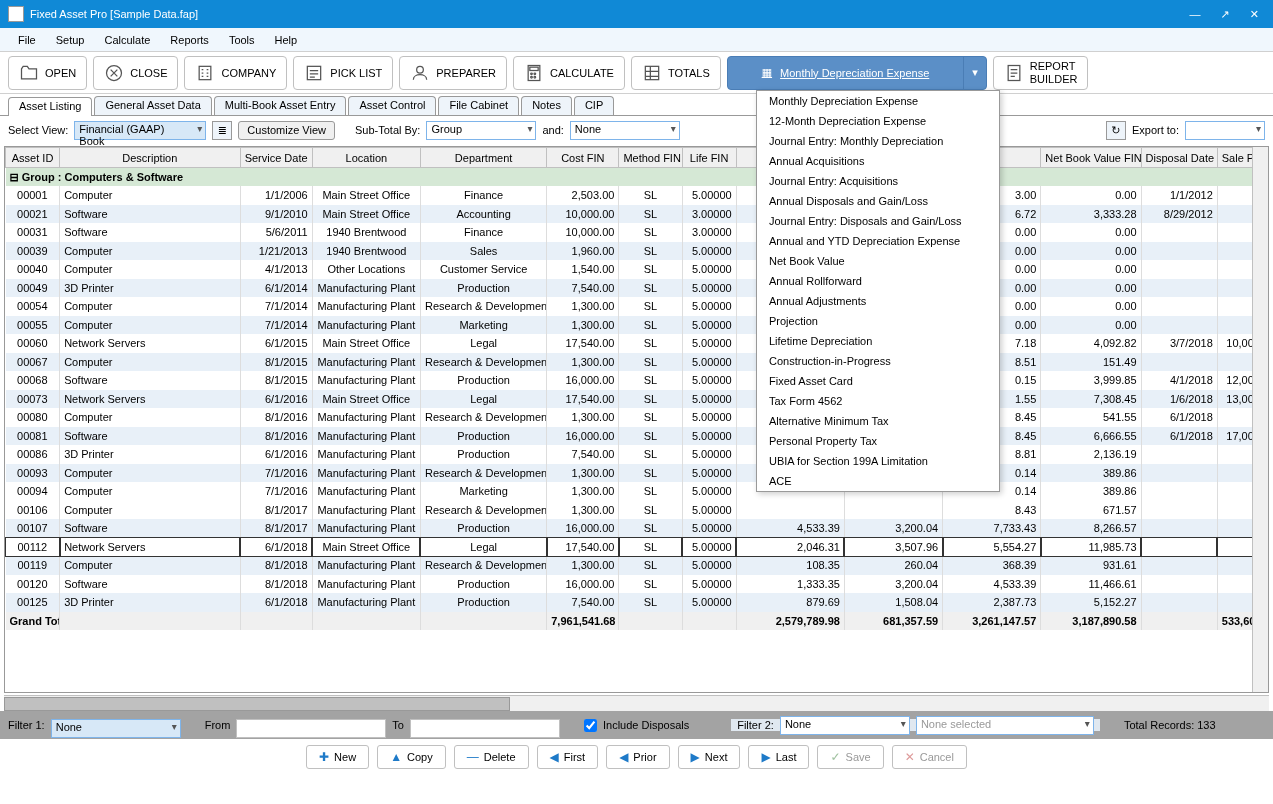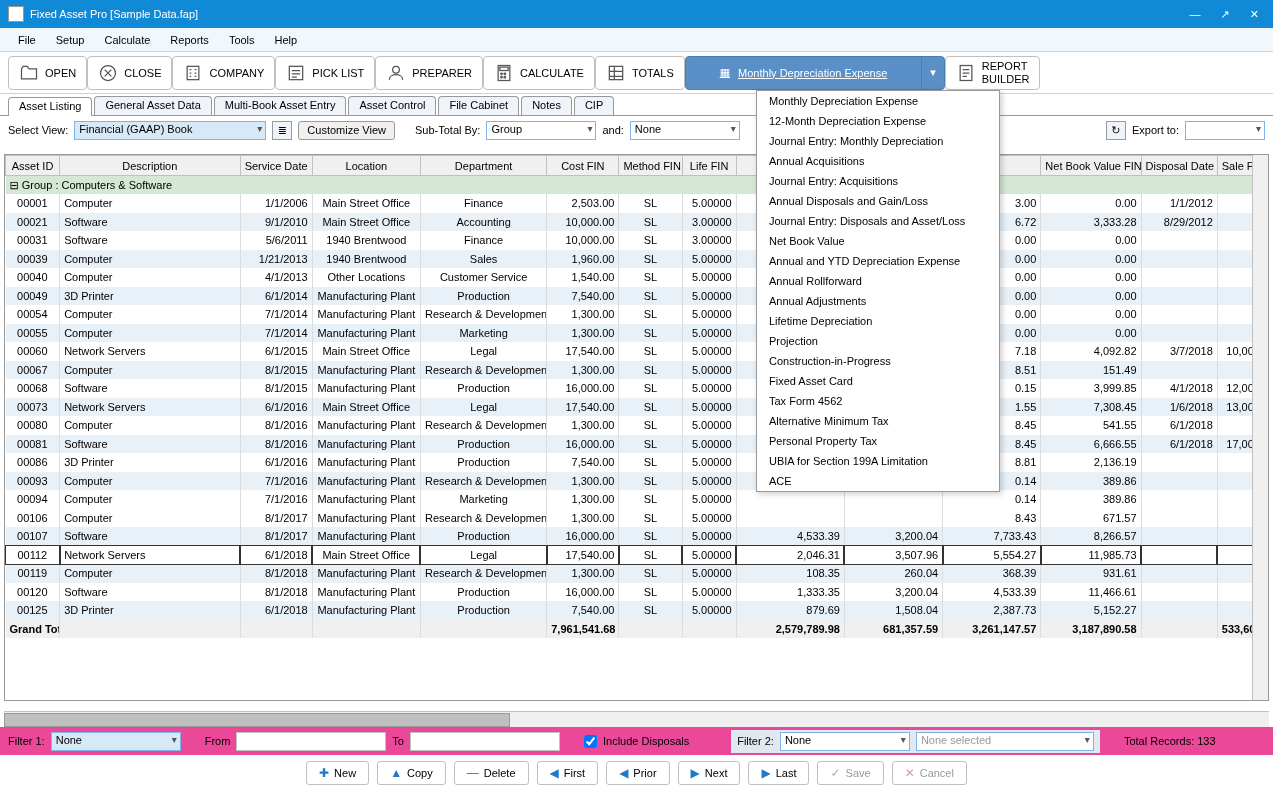--- a/index.html
+++ b/index.html
@@ -4,52 +4,52 @@
 <style>
 *{box-sizing:border-box;margin:0;padding:0;font-family:Tahoma,Arial,sans-serif;font-size:11px}
 body{background:#fff;width:1273px;height:804px;overflow:hidden;position:relative}
 .titlebar{background:#1089d6;color:#fff;height:28px;display:flex;align-items:center;padding:0 8px;justify-content:space-between}
 .titlebar-left{display:flex;align-items:center;gap:6px}
 .app-icon{width:16px;height:16px;background:#fff;border:1px solid #999;display:inline-block}
 .titlebar-right{display:flex;gap:8px;font-size:16px}
 .titlebar-btn{cursor:pointer;padding:2px 6px}
 .menubar{background:#f0f7fd;height:24px;display:flex;align-items:center;padding:0 8px;gap:0;border-bottom:1px solid #d0d0d0}
 .menu-item{padding:4px 10px;cursor:pointer}
-.toolbar{background:#fff;height:42px;display:flex;align-items:center;padding:4px 8px;border-bottom:1px solid #d0d0d0}
+.toolbar{background:#fff;height:42px;display:flex;align-items:center;padding:4px 8px;gap:6px;border-bottom:1px solid #d0d0d0}
 .tool-btn{border:1px solid #c0c0c0;border-radius:4px;padding:4px 10px;display:flex;align-items:center;gap:6px;cursor:pointer;background:#fff;height:34px}
 .tool-icon{width:20px;height:20px;display:flex;align-items:center;justify-content:center}
 .tool-icon svg{width:20px;height:20px;stroke:#555;fill:none;stroke-width:1.5}
 .dropdown-btn{background:#5b8fc7;color:#fff;border:1px solid #4a7db5;border-radius:4px;height:34px;display:flex;align-items:center;position:relative;min-width:260px}
 .dropdown-btn-main{flex:1;display:flex;align-items:center;justify-content:center;gap:8px;padding:0 12px}
 .dropdown-btn-main span{text-decoration:underline}
 .dropdown-btn-caret{border-left:1px solid #4a7db5;padding:0 8px;height:100%;display:flex;align-items:center}
 .report-btn{border:1px solid #c0c0c0;border-radius:4px;padding:4px 10px;display:flex;align-items:center;gap:6px;height:34px;line-height:1.1}
 .tabbar{display:flex;padding:2px 8px 0;gap:0;border-bottom:1px solid #999;height:22px;background:#fff}
 .tab{border:1px solid #999;border-bottom:none;border-radius:4px 4px 0 0;padding:2px 10px;background:#eef4fa;cursor:pointer;margin-right:2px;font-size:11px}
 .tab.active{background:#fff;position:relative;top:1px}
 .viewbar{display:flex;align-items:center;padding:4px 8px;gap:6px;height:28px}
 .viewbar label{white-space:nowrap}
 .combo{border:1px solid #7eb4ea;background:#fff;padding:1px 18px 1px 4px;height:19px;position:relative;min-width:80px}
 .combo::after{content:"▾";position:absolute;right:3px;top:1px;color:#555;font-size:10px}
 .combo.blue{background:#d7e8f7}
 .btn-small{border:1px solid #999;border-radius:3px;padding:1px 8px;background:#f0f0f0;cursor:pointer;height:19px}
 .icon-btn{border:1px solid #999;width:20px;height:19px;background:#eef4fa;cursor:pointer;display:flex;align-items:center;justify-content:center}
-.grid-wrap{border:1px solid #999;margin:10px 4px;height:547px;overflow:hidden;position:relative}
+.grid-wrap{border:1px solid #999;margin:2px 4px;height:547px;overflow:hidden;position:relative}
 .grid{width:100%;border-collapse:collapse;table-layout:fixed}
 .grid th{background:#f0f0f0;border:1px solid #c0c0c0;padding:2px 4px;font-weight:normal;text-align:center;height:20px;overflow:hidden;white-space:nowrap}
 .grid td{border-right:1px solid #ddd;padding:1px 4px;height:18.5px;white-space:nowrap;overflow:hidden}
 .grid tr.alt td{background:#e8f0f8}
 .grid tr.sel td{background:#fff;outline:1px solid #333}
-.group-row td{background:#d5e8d5;font-weight:normal;padding-left:4px}
+.group-row td{background:#d5e8d5;font-weight:bold;padding-left:4px}
 .grand-row td{background:#f0f0f0;font-weight:bold}
 .r{text-align:right}
 .c{text-align:center}
 .hscroll{height:16px;background:#f0f0f0;border-top:1px solid #c0c0c0;position:relative;margin:0 4px}
 .hscroll-thumb{position:absolute;left:0;width:40%;height:14px;top:1px;background:#c0c0c0;border:1px solid #999}
-.filterbar{display:flex;align-items:center;padding:8px 8px;gap:6px;height:28px;background:#ec4899}
+.filterbar{display:flex;padding:8px 8px;gap:6px;height:28px;background:#a3a3a3}
 .filterbar .sep{width:12px}
 .filter2-wrap{background:#e0e8f0;padding:2px 6px;display:flex;align-items:center;gap:6px}
 .actionbar{display:flex;justify-content:center;align-items:center;gap:8px;padding:6px;height:36px}
 .action-btn{border:1px solid #c0c0c0;border-radius:3px;padding:3px 12px;display:flex;align-items:center;gap:5px;background:#fff;cursor:pointer;height:24px}
 .action-btn.disabled{color:#999}
 .action-icon{font-size:12px}
 .dropdown-menu{position:absolute;top:90px;left:756px;width:244px;background:#fff;border:1px solid #999;box-shadow:2px 2px 6px rgba(0,0,0,.2);z-index:100}
 .dropdown-menu div{padding:4px 12px;cursor:pointer}
 .cb{width:13px;height:13px;vertical-align:middle}
 .vscroll{position:absolute;right:0;top:0;width:16px;height:100%;background:#f0f0f0;border-left:1px solid #c0c0c0}
@@ -169,21 +169,21 @@
     <div class="tab">General Asset Data</div>
     <div class="tab">Multi-Book Asset Entry</div>
     <div class="tab">Asset Control</div>
     <div class="tab">File Cabinet</div>
     <div class="tab">Notes</div>
     <div class="tab">CIP</div>
   </div>
 
 <div class="viewbar">
   <label>Select View:</label>
-  <div class="combo blue" style="width:192px"><span>Financial (GAAP) Book</span></div>
+  <div class="combo blue" style="width:132px"><span>Financial (GAAP) Book</span></div>
   <div class="icon-btn">≣</div>
   <button class="btn-small">Customize View</button>
   <span style="width:8px"></span>
   <label>Sub-Total By:</label>
   <div class="combo" style="width:110px"><span>Group</span></div>
   <label>and:</label>
   <div class="combo" style="width:110px"><span>None</span></div>
   <span style="flex:1"></span>
   <div class="icon-btn">↻</div>
   <label>Export to:</label>
@@ -682,27 +682,27 @@
     </div>
   </div>
 
 <div class="dropdown-menu" id="ddmenu">
     <div>Monthly Depreciation Expense</div>
     <div>12-Month Depreciation Expense</div>
     <div>Journal Entry: Monthly Depreciation</div>
     <div>Annual Acquisitions</div>
     <div>Journal Entry: Acquisitions</div>
     <div>Annual Disposals and Gain/Loss</div>
-    <div>Journal Entry: Disposals and Asset/Loss</div>
+    <div>Journal Entry: Disposals and Gain/Loss</div>
+    <div>Annual and YTD Depreciation Expense</div>
     <div>Net Book Value</div>
-    <div>Annual and YTD Depreciation Expense</div>
     <div>Annual Rollforward</div>
     <div>Annual Adjustments</div>
+    <div>Projection</div>
     <div>Lifetime Depreciation</div>
-    <div>Projection</div>
     <div>Construction-in-Progress</div>
     <div>Fixed Asset Card</div>
     <div>Tax Form 4562</div>
     <div>Alternative Minimum Tax</div>
     <div>Personal Property Tax</div>
     <div>UBIA for Section 199A Limitation</div>
     <div>ACE</div>
   </div>
 
 </body></html>

